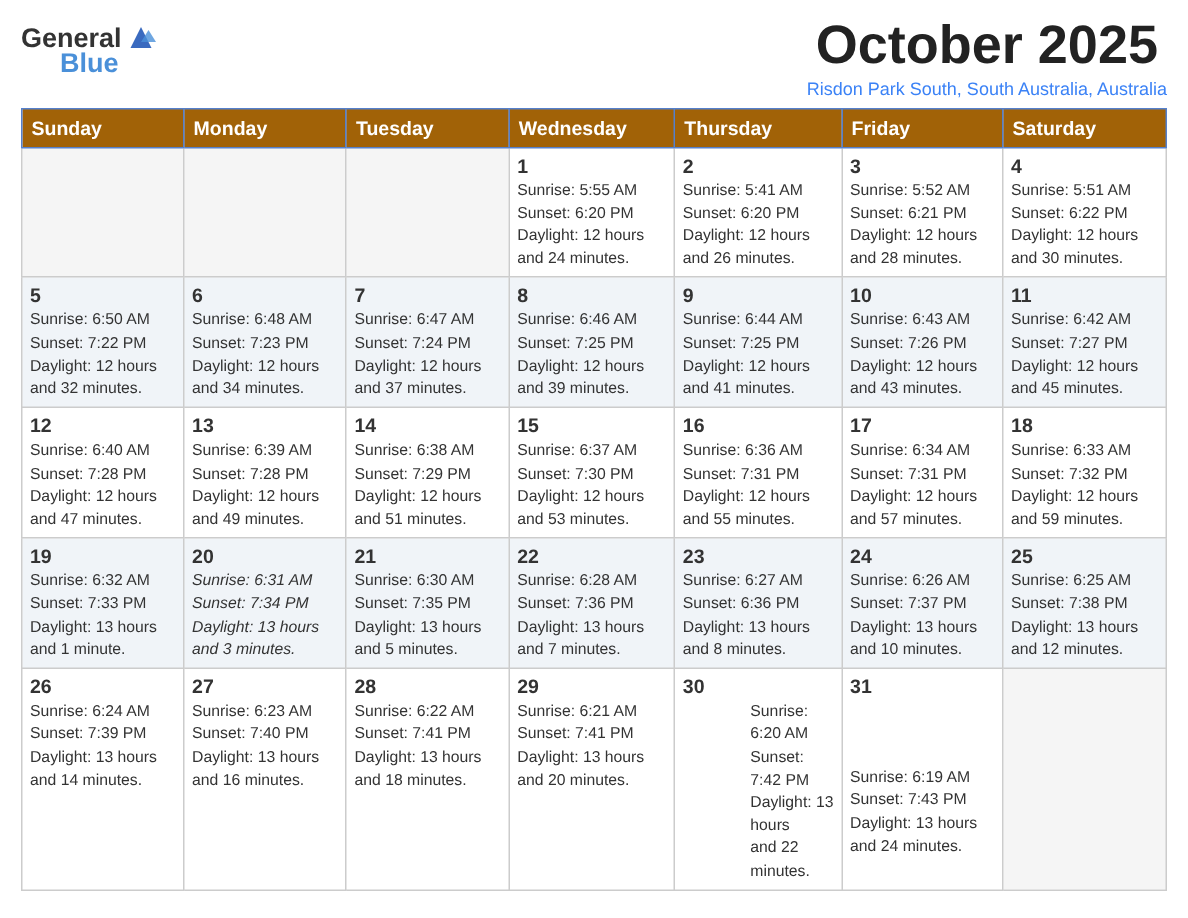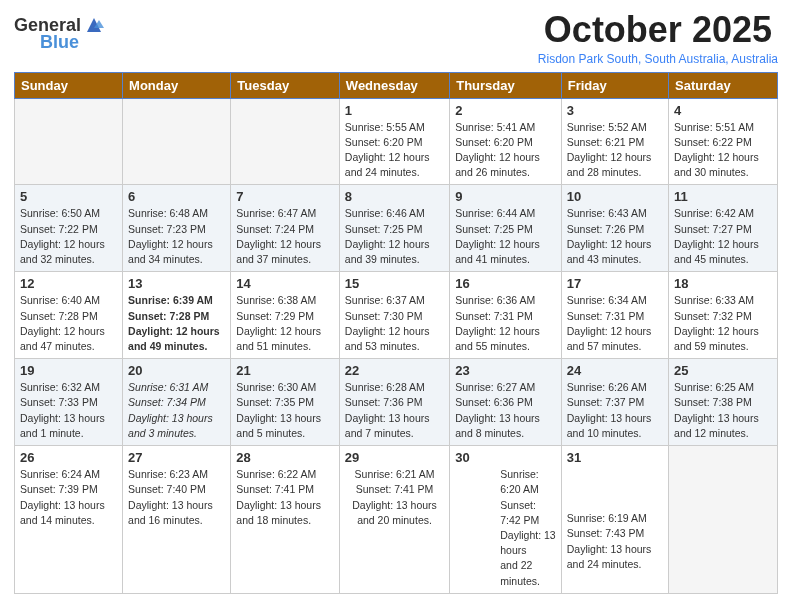--- a/index.html
+++ b/index.html
@@ -219,21 +219,21 @@
         <tr>
           <td>
             <span class="day-number">12</span>
             <div class="day-info" style="white-space: pre-line;">Sunrise: 6:40 AM
 Sunset: 7:28 PM
 Daylight: 12 hours
 and 47 minutes.</div>
           </td>
           <td>
             <span class="day-number">13</span>
-            <div class="day-info" style="white-space: pre-line; font-weight: bold;">Sunrise: 6:39 AM
+            <div class="day-info" style="white-space: pre-line;">Sunrise: 6:39 AM
 Sunset: 7:28 PM
 Daylight: 12 hours
 and 49 minutes.</div>
           </td>
           <td>
             <span class="day-number">14</span>
             <div class="day-info" style="white-space: pre-line;">Sunrise: 6:38 AM
 Sunset: 7:29 PM
 Daylight: 12 hours
 and 51 minutes.</div>
@@ -335,21 +335,21 @@
           </td>
           <td>
             <span class="day-number">28</span>
             <div class="day-info" style="white-space: pre-line;">Sunrise: 6:22 AM
 Sunset: 7:41 PM
 Daylight: 13 hours
 and 18 minutes.</div>
           </td>
           <td>
             <span class="day-number">29</span>
-            <div class="day-info" style="white-space: pre-line; text-align: center;">Sunrise: 6:21 AM
+            <div class="day-info" style="white-space: pre-line;">Sunrise: 6:21 AM
 Sunset: 7:41 PM
 Daylight: 13 hours
 and 20 minutes.</div>
           </td>
           <td>
             <span class="day-number">30</span>
             <div class="day-info" style="white-space: pre-line; margin-left: 45px;">Sunrise: 6:20 AM
 Sunset: 7:42 PM
 Daylight: 13 hours
 and 22 minutes.</div>

